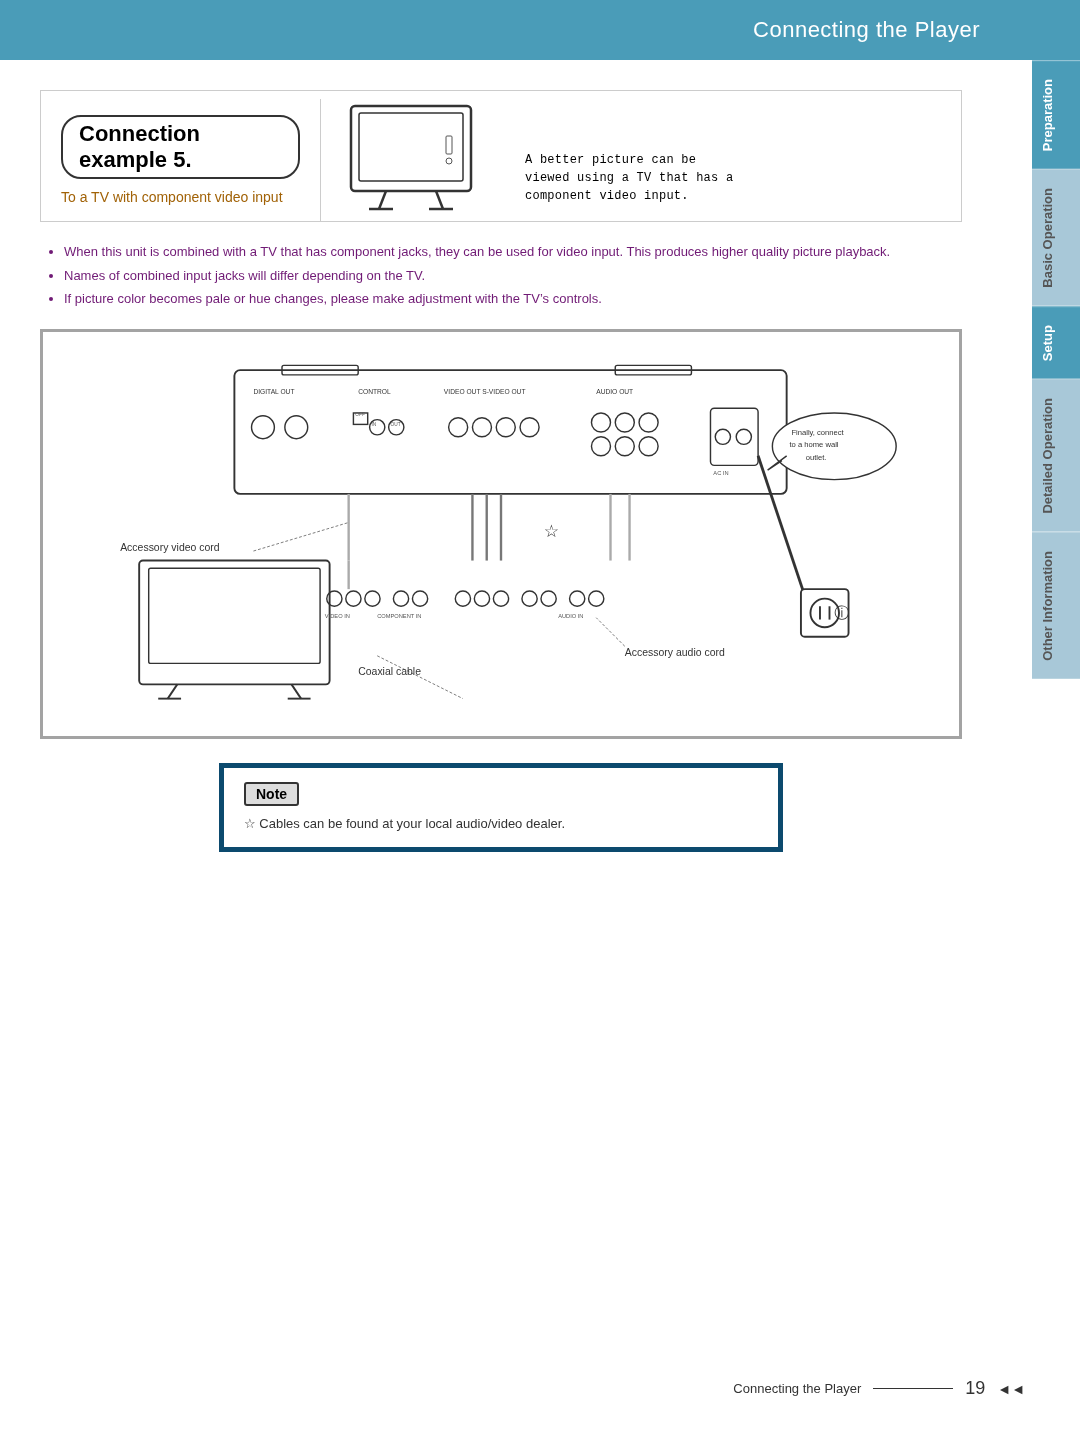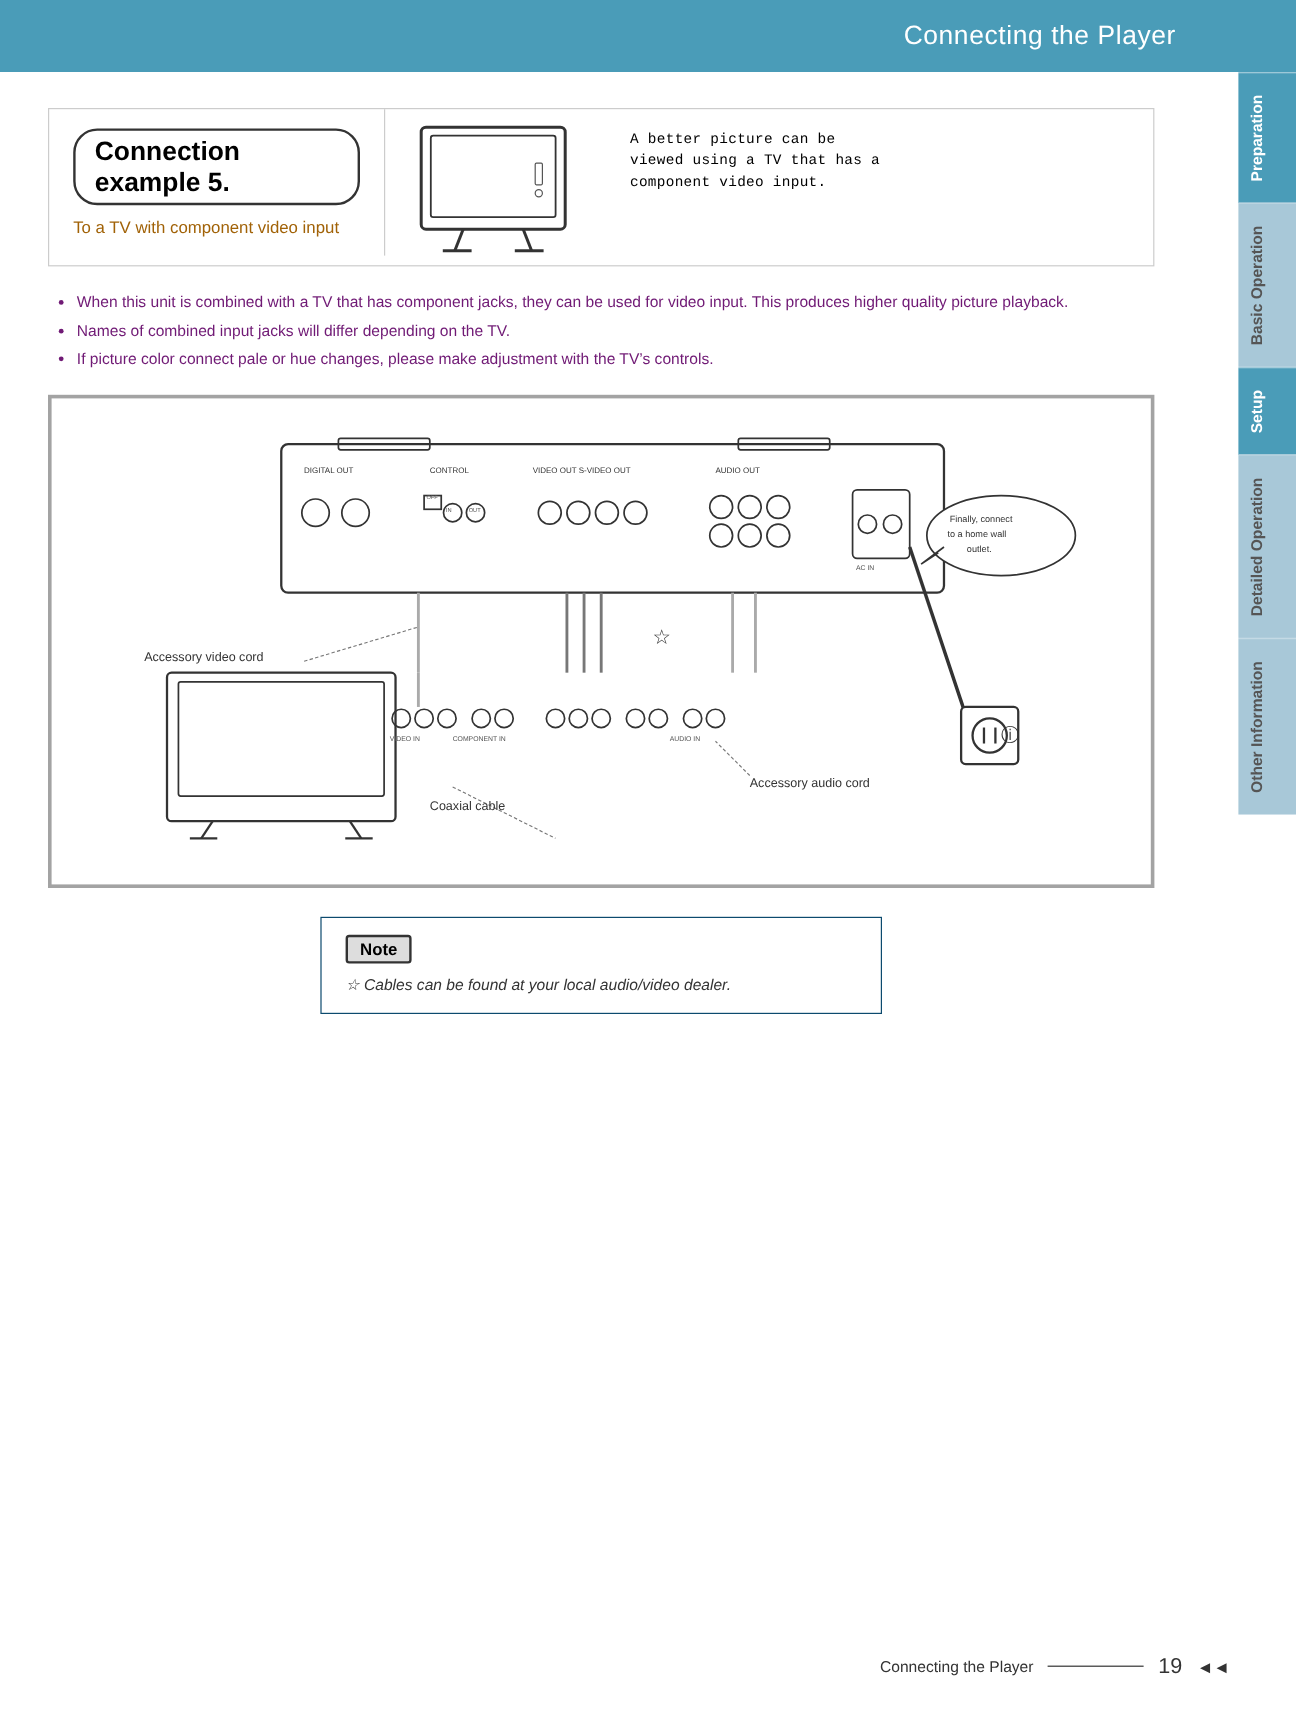--- a/index.html
+++ b/index.html
@@ -60,21 +60,21 @@
     .main-content {
       margin: 30px 60px 30px 40px;
       padding-right: 10px;
     }
 
     
     .connection-box {
       border: 1px solid #ccc;
       display: flex;
       flex-direction: row;
-      align-items: flex-start;
+      align-items: flex-end;
       margin-bottom: 20px;
       margin-right: 48px;
     }
     .connection-left {
       padding: 16px 20px;
       flex: 0 0 280px;
       border-right: 1px solid #ccc;
     }
     .connection-title {
       font-size: 22px;
@@ -146,39 +146,38 @@
     }
 
     
     .note-section {
       margin-right: 48px;
       display: flex;
       justify-content: center;
       margin-bottom: 30px;
     }
     .note-box {
-      border: 1px solid #0c4a6e;
+      border: 5px solid #0c4a6e;
       padding: 14px 20px;
-      width: 468px;
+      width: 564px;
     }
     .note-header {
       display: inline-block;
       border: 2px solid #333;
       background: #ddd;
       padding: 2px 10px;
       font-size: 14px;
       font-weight: bold;
       margin-bottom: 8px;
       border-radius: 3px;
     }
     .note-text {
       font-size: 13px;
       color: #333;
       line-height: 1.5;
-      font-style: italic;
     }
 
     
     .footer {
       position: absolute;
       bottom: 40px;
       right: 55px;
       display: flex;
       align-items: center;
       gap: 12px;
@@ -258,21 +257,21 @@
       <div class="connection-desc">
         A better picture can be<br>viewed using a TV that has a<br>component video input.
       </div>
     </div>
   </div>
 
   <div class="bullet-section">
     <ul>
       <li>When this unit is combined with a TV that has component jacks, they can be used for video input. This produces higher quality picture playback.</li>
       <li>Names of combined input jacks will differ depending on the TV.</li>
-      <li>If picture color connect pale or hue changes, please make adjustment with the TV’s controls.</li>
+      <li>If picture color becomes pale or hue changes, please make adjustment with the TV’s controls.</li>
     </ul>
   </div>
 
   <div class="diagram-box">
     <svg class="diagram-svg" viewBox="0 0 920 360">
 
       <rect x="180" y="10" width="580" height="130" rx="6" fill="none" stroke="#333" stroke-width="2"></rect>
 
       <rect x="230" y="5" width="80" height="10" rx="2" fill="none" stroke="#333" stroke-width="1.5"></rect>
       <rect x="580" y="5" width="80" height="10" rx="2" fill="none" stroke="#333" stroke-width="1.5"></rect>

